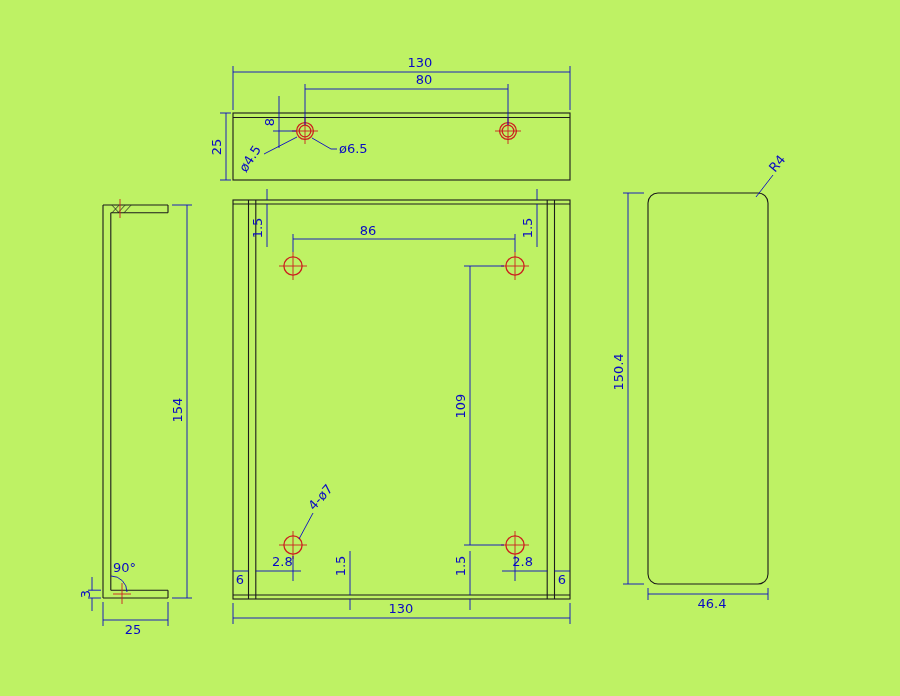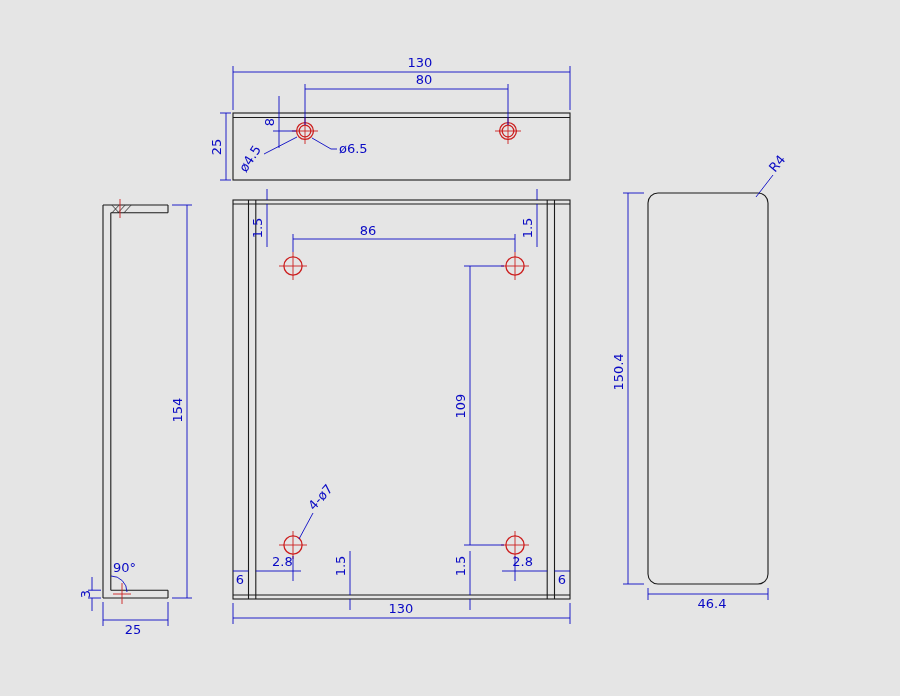--- a/index.html
+++ b/index.html
@@ -1,16 +1,16 @@
 <!DOCTYPE html>
 <html><head>
 <meta charset="utf-8">
 <style>
   html,body { margin:0; padding:0; background:#ffffff; }
-  .page { position:relative; width:900px; height:696px; background:#e5e5e5; overflow:hidden; }
+  .page { position:relative; width:900px; height:696px; background:#bef264; overflow:hidden; }
   svg { display:block; }
   svg line, svg path, svg rect, svg circle { fill:none; }
   .geo line, .geo rect, .geo path { stroke:#1b1b1b; stroke-width:1.1; }
   .hatch line { stroke:#1b1b1b; stroke-width:0.8; }
   .dim line, .dim path { stroke:#0909c4; stroke-width:0.9; }
   .dim text { fill:#0909c4; font-family:"DejaVu Sans", sans-serif; font-size:13px; stroke:none; }
   .hole circle { stroke:#cc1f1f; stroke-width:1.3; }
   .hole line { stroke:#cc1f1f; stroke-width:0.9; }
 </style>
 </head>

